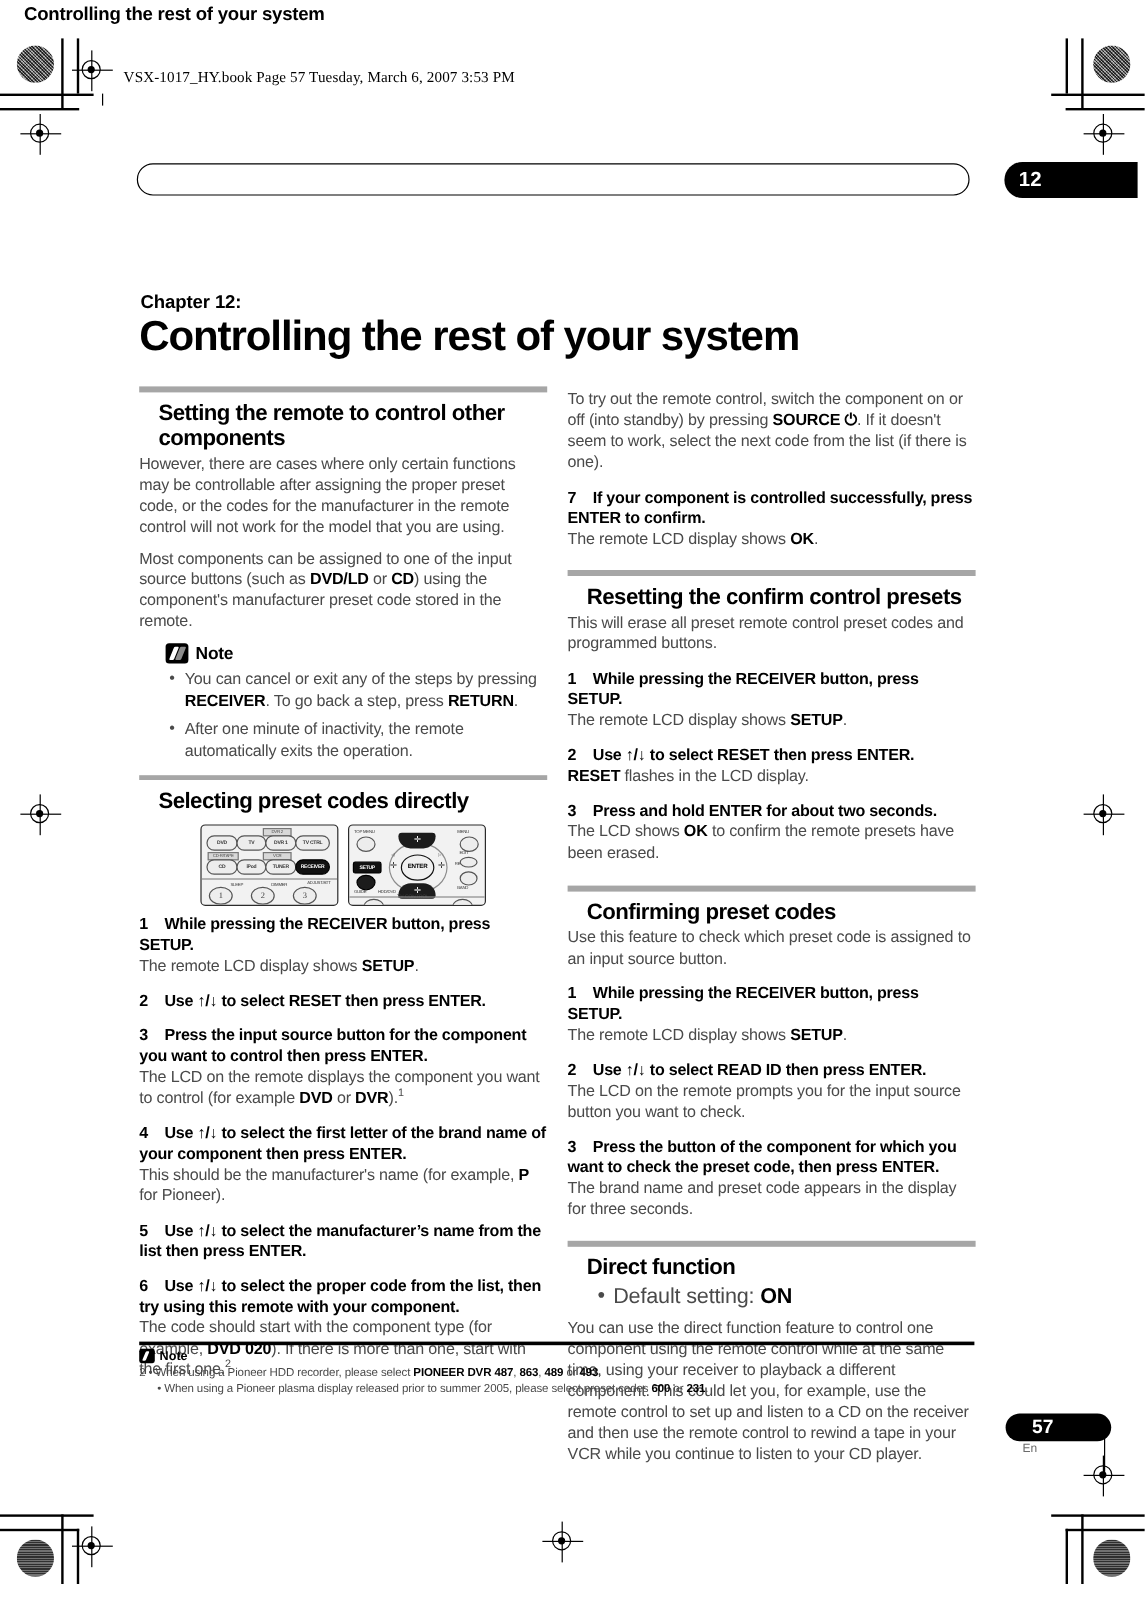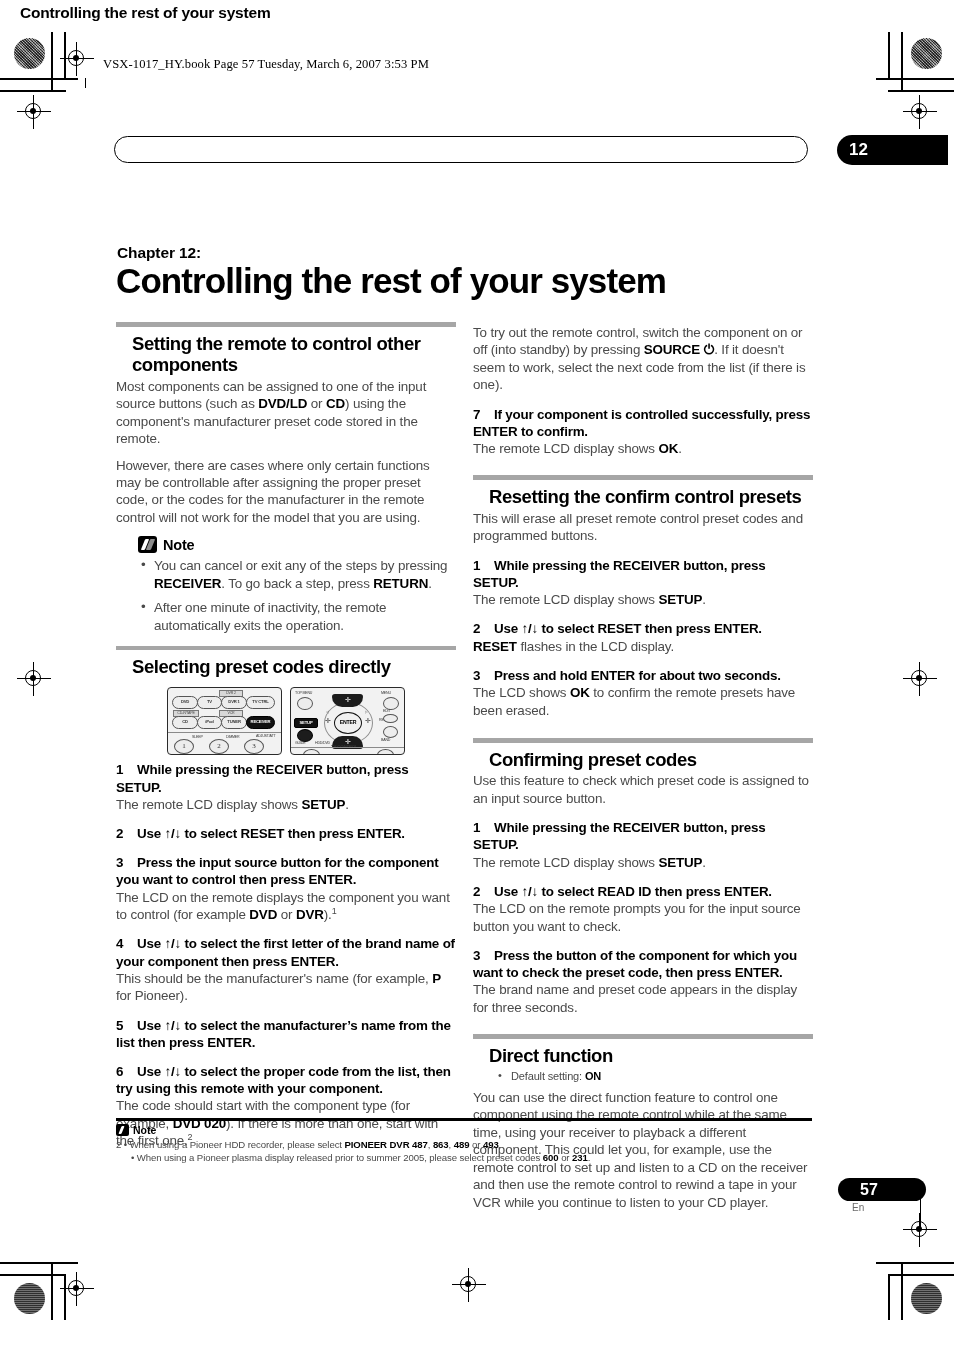--- a/index.html
+++ b/index.html
@@ -260,21 +260,21 @@
   }
   ul.note-list li b { color: #000; font-weight: bold; }
 
   ul.bullet-plain {
     margin: 1px 0 6px 22px;
     padding: 0 0 0 16px;
     list-style: none;
   }
   ul.bullet-plain li {
     position: relative;
-    font-size: 11px;
+    font-size: 18px;
     line-height: 1.30;
     color: #4a4a4a;
     letter-spacing: -0.15px;
   }
   ul.bullet-plain li:before {
     content: "•";
     position: absolute;
     left: -13px; top: -1px;
   }
   ul.bullet-plain li b { color: #000; font-weight: bold; }
@@ -539,23 +539,23 @@
 </div>
 
 <div class="chapter-label">Chapter 12:</div>
 <div class="chapter-title">Controlling the rest of your system</div>
 
 <div class="col col-left">
 
   <div class="rule"></div>
   <h2 class="sec">Setting the remote to control other components</h2>
 
+  <p class="body">However, there are cases where only certain functions may be controllable after assigning the proper preset code, or the codes for the manufacturer in the remote control will not work for the model that you are using.</p>
+
   <p class="body"><span>Most components can be assigned to one of the input source buttons (such as </span><b>DVD/LD</b><span> or </span><b>CD</b><span>) using the component's manufacturer preset code stored in the remote.</span></p>
-
-  <p class="body">However, there are cases where only certain functions may be controllable after assigning the proper preset code, or the codes for the manufacturer in the remote control will not work for the model that you are using.</p>
 
   <div class="note-head">
     <div class="note-icon"></div>
     <div class="note-title">Note</div>
   </div>
   <ul class="note-list">
     <li><span>You can cancel or exit any of the steps by pressing </span><b>RECEIVER</b><span>. To go back a step, press </span><b>RETURN</b><span>.</span></li>
     <li>After one minute of inactivity, the remote automatically exits the operation.</li>
   </ul>
 

